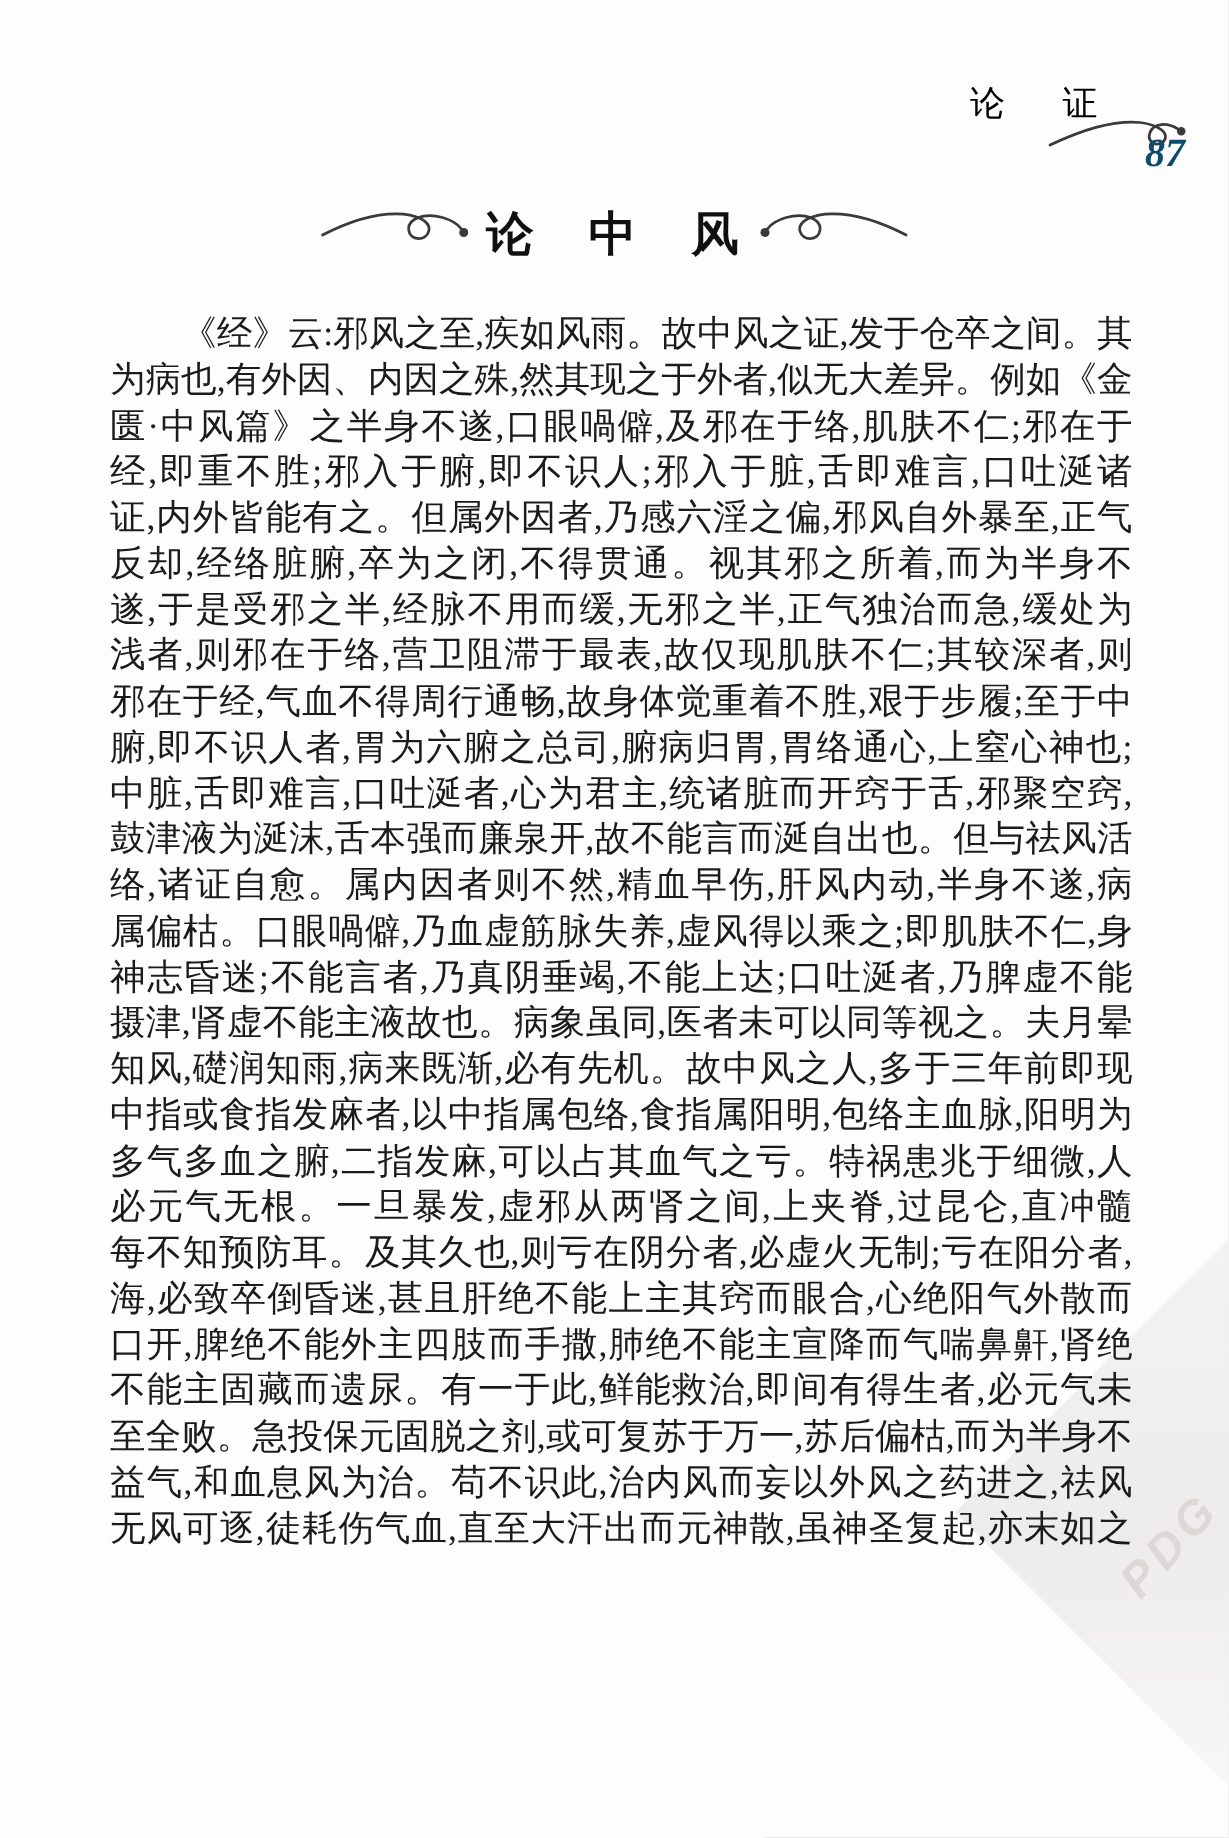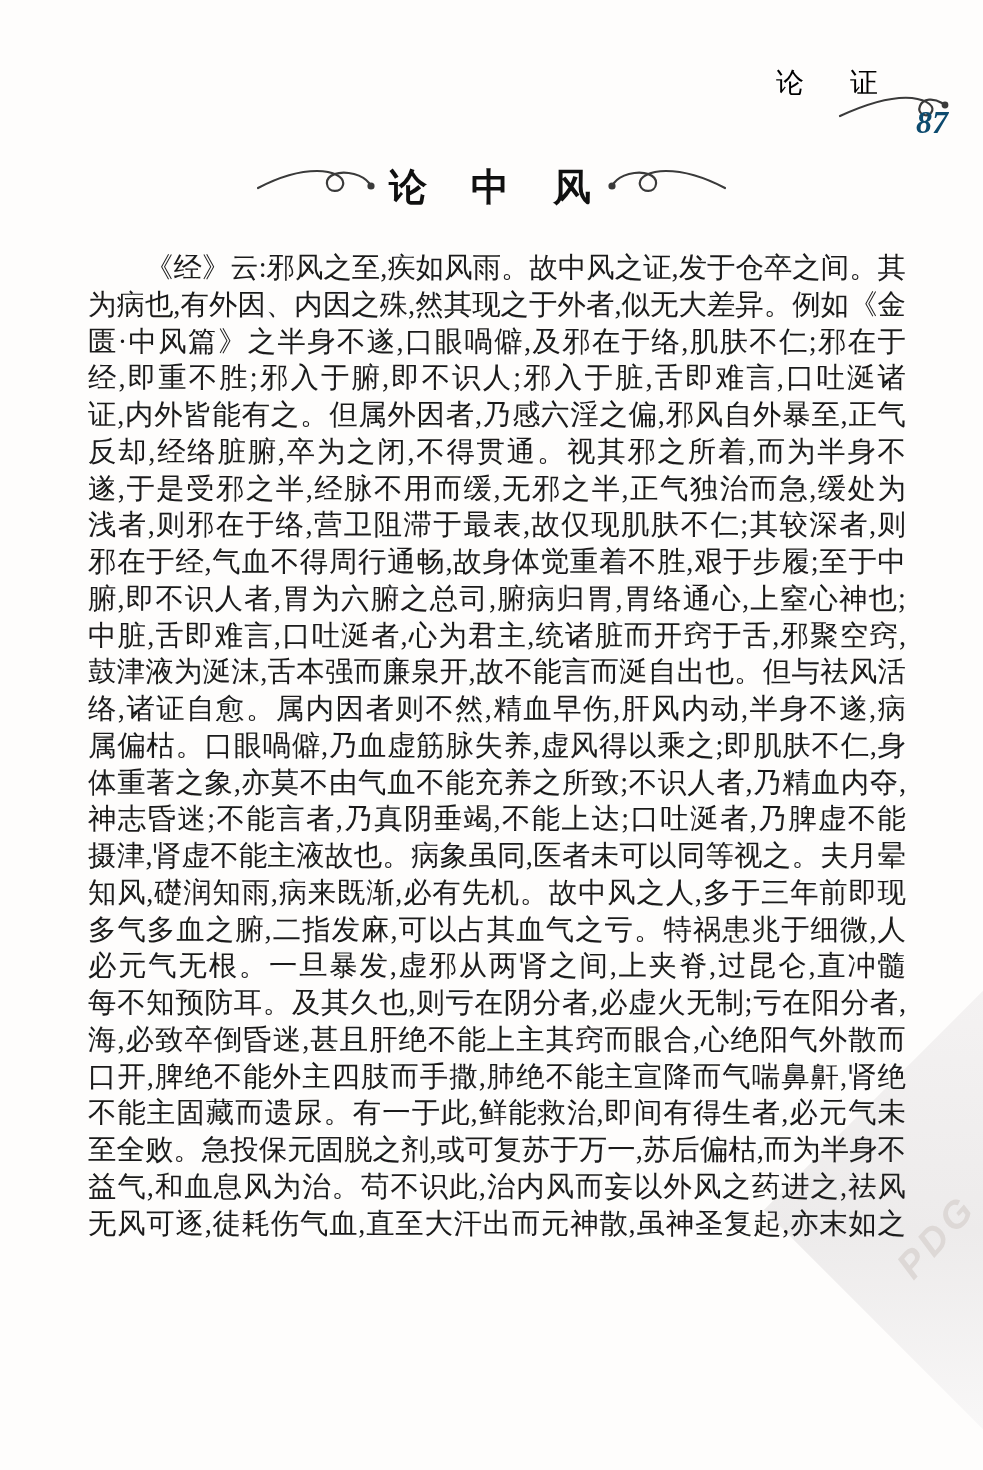--- a/index.html
+++ b/index.html
@@ -122,24 +122,24 @@
     <div class="line">证,内外皆能有之。但属外因者,乃感六淫之偏,邪风自外暴至,正气</div>
     <div class="line">反却,经络脏腑,卒为之闭,不得贯通。视其邪之所着,而为半身不</div>
     <div class="line">遂,于是受邪之半,经脉不用而缓,无邪之半,正气独治而急,缓处为</div>
     <div class="line">浅者,则邪在于络,营卫阻滞于最表,故仅现肌肤不仁;其较深者,则</div>
     <div class="line">邪在于经,气血不得周行通畅,故身体觉重着不胜,艰于步履;至于中</div>
     <div class="line">腑,即不识人者,胃为六腑之总司,腑病归胃,胃络通心,上窒心神也;</div>
     <div class="line">中脏,舌即难言,口吐涎者,心为君主,统诸脏而开窍于舌,邪聚空窍,</div>
     <div class="line">鼓津液为涎沫,舌本强而廉泉开,故不能言而涎自出也。但与祛风活</div>
     <div class="line">络,诸证自愈。属内因者则不然,精血早伤,肝风内动,半身不遂,病</div>
     <div class="line">属偏枯。口眼喎僻,乃血虚筋脉失养,虚风得以乘之;即肌肤不仁,身</div>
-    <div class="line">体重著之象,亦莫不由气血不能充养之所致;不识人者,乃精血内夺,</div>
     <div class="line">神志昏迷;不能言者,乃真阴垂竭,不能上达;口吐涎者,乃脾虚不能</div>
     <div class="line">摄津,肾虚不能主液故也。病象虽同,医者未可以同等视之。夫月晕</div>
     <div class="line">知风,礎润知雨,病来既渐,必有先机。故中风之人,多于三年前即现</div>
+    <div class="line">中指或食指发麻者,以中指属包络,食指属阳明,包络主血脉,阳明为</div>
     <div class="line">多气多血之腑,二指发麻,可以占其血气之亏。特祸患兆于细微,人</div>
     <div class="line">必元气无根。一旦暴发,虚邪从两肾之间,上夹脊,过昆仑,直冲髓</div>
     <div class="line">每不知预防耳。及其久也,则亏在阴分者,必虚火无制;亏在阳分者,</div>
     <div class="line">海,必致卒倒昏迷,甚且肝绝不能上主其窍而眼合,心绝阳气外散而</div>
     <div class="line">口开,脾绝不能外主四肢而手撒,肺绝不能主宣降而气喘鼻鼾,肾绝</div>
     <div class="line">不能主固藏而遗尿。有一于此,鲜能救治,即间有得生者,必元气未</div>
     <div class="line">至全败。急投保元固脱之剂,或可复苏于万一,苏后偏枯,而为半身不</div>
     <div class="line">益气,和血息风为治。苟不识此,治内风而妄以外风之药进之,祛风</div>
     <div class="line">无风可逐,徒耗伤气血,直至大汗出而元神散,虽神圣复起,亦末如之</div>
   </div>

